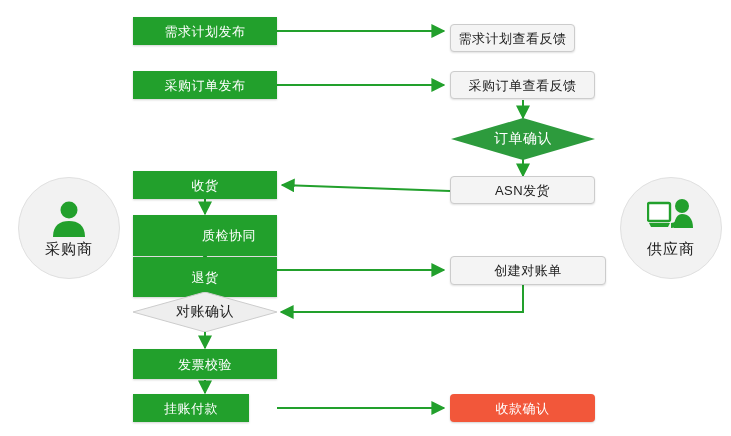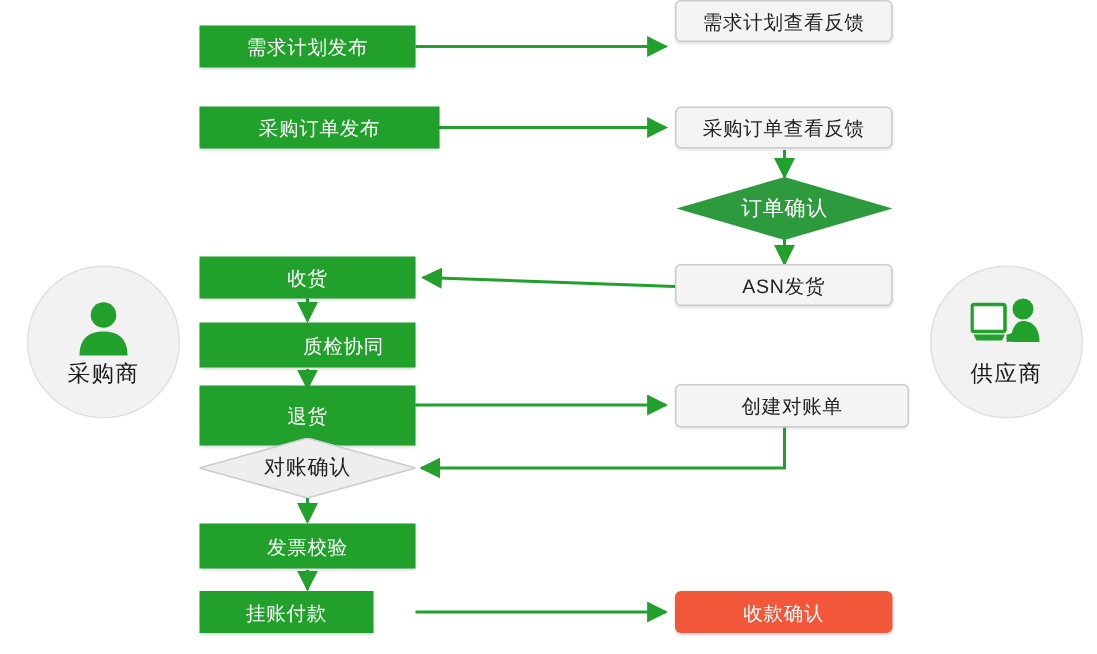--- a/index.html
+++ b/index.html
@@ -168,25 +168,25 @@
         <path d="M 24 25 C 28 25 30 22 31 19 L 35 21 C 33 27 30 30 24 30 Z" fill="#22a02c"></path>
       </svg>
     </span>
     <span class="actor-label">供应商</span>
   </div>
 
   <div class="node node-green" style="left:133px; top:17px; width:144px; height:28px;">
     <span>需求计划发布</span>
   </div>
 
-  <div class="node node-gray" style="left:450px; top:0; width:145px; height:28px;justify-content:center;">
+  <div class="node node-gray" style="left:450px; top:24px; width:125px; height:28px;justify-content:center;">
     <span>需求计划查看反馈</span>
   </div>
 
-  <div class="node node-green" style="left:133px; top:71px; width:160px; height:28px;">
+  <div class="node node-green" style="left:133px; top:71px; width:144px; height:28px;">
     <span>采购订单发布</span>
   </div>
 
   <div class="node node-gray" style="left:450px; top:71px; width:145px; height:28px;">
     <span>采购订单查看反馈</span>
   </div>
 
   <div class="diamond diamond-green" style="left:451px; top:118px; width:144px; height:42px;">
     <svg width="144" height="42" viewBox="0 0 144 42" aria-hidden="true">
       <polygon points="72,0 144,21 72,42 0,21" fill="#2d9b3d"></polygon>
@@ -195,21 +195,21 @@
   </div>
 
   <div class="node node-gray" style="left:450px; top:176px; width:145px; height:28px;">
     <span>ASN发货</span>
   </div>
 
   <div class="node node-green" style="left:133px; top:171px; width:144px; height:28px;">
     <span>收货</span>
   </div>
 
-  <div class="node node-green" style="left:133px; top:215px; width:144px; height:30px;padding-left:48px;">
+  <div class="node node-green" style="left:133px; top:215px; width:144px; height:41px;padding-left:48px;">
     <span>质检协同</span>
   </div>
 
   <div class="node node-green" style="left:133px; top:257px; width:144px; height:40px;">
     <span>退货</span>
   </div>
 
   <div class="node node-gray" style="left:450px; top:256px; width:156px; height:29px;">
     <span>创建对账单</span>
   </div>

